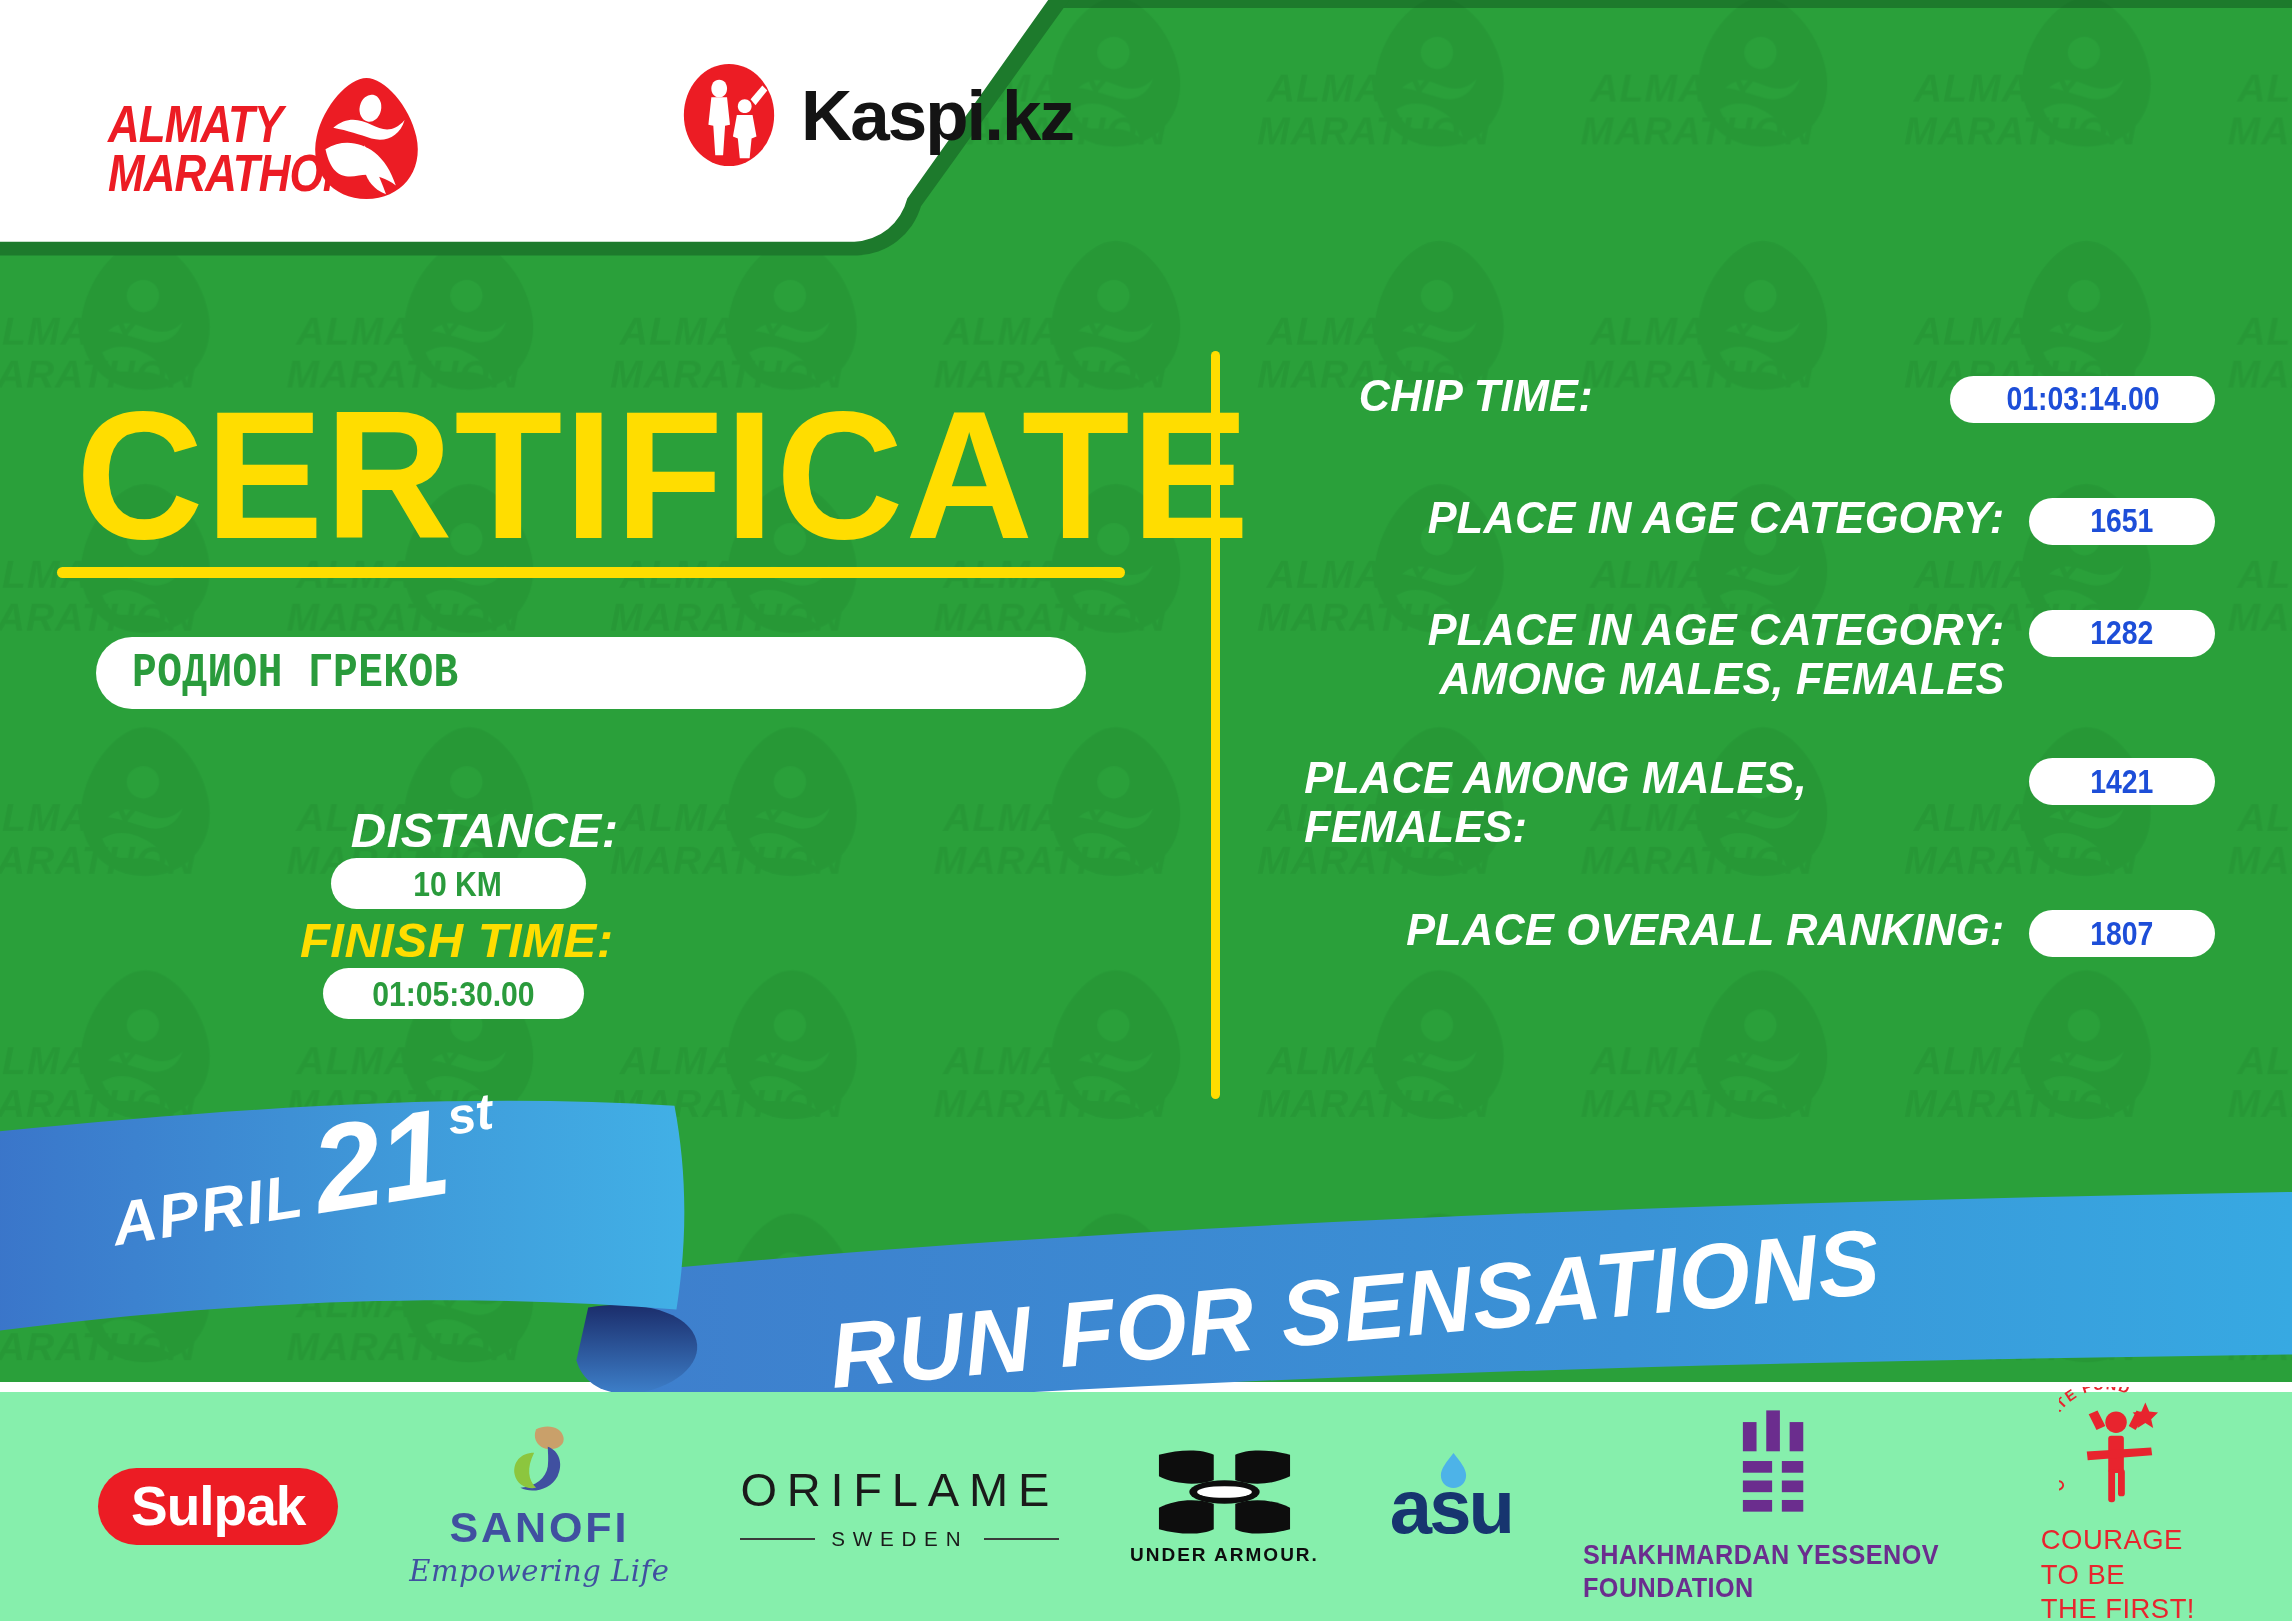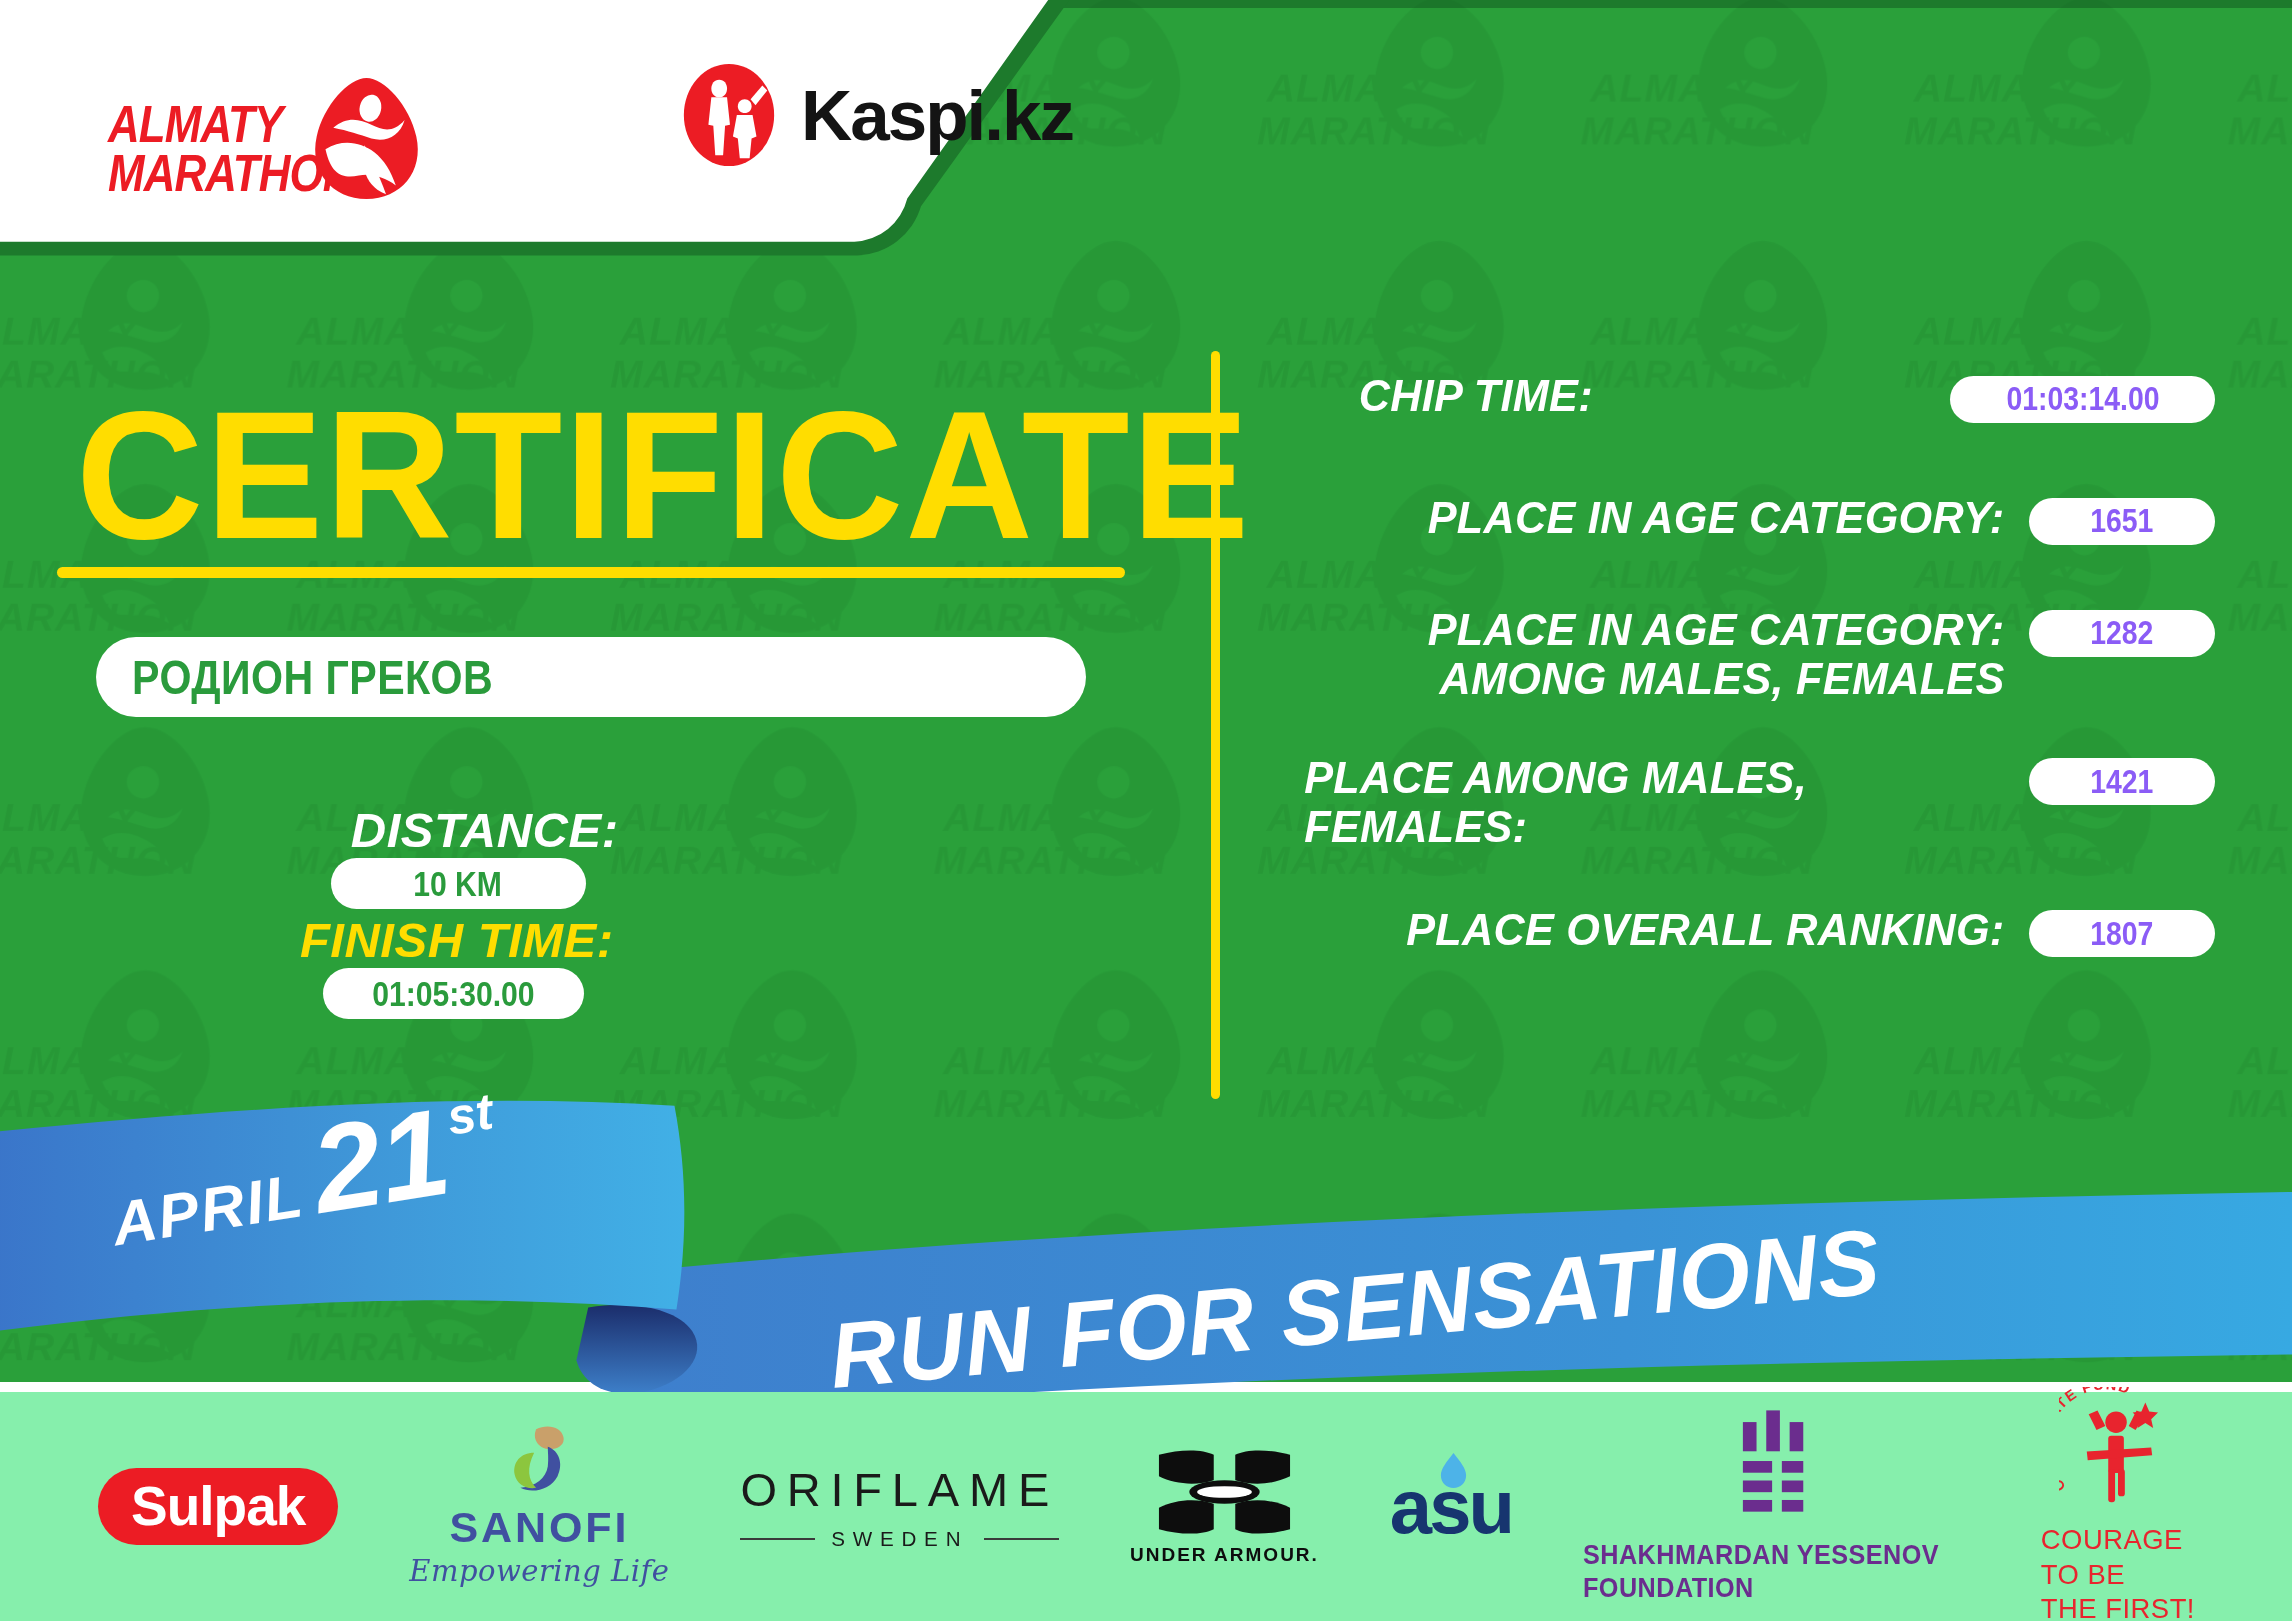--- a/index.html
+++ b/index.html
@@ -90,25 +90,25 @@
     position:absolute;
     left:57px; top:567px;
     width:1068px; height:10.8px;
     background:#ffdd00;
     border-radius:5.9px;
     z-index:5;
   }
   .name-pill{
     position:absolute;
     left:96px; top:637px;
-    width:990px; height:80px;
+    width:990px; height:72px;
     background:#ffffff;
     border-radius:43px;
     z-index:5;
-    display:flex; align-items:center;
+    display:flex; align-items:center;font-family:Liberation Mono, monospace;
   }
   .name-text{
     color:#2a9b3c;
     font-size:49px;
     font-weight:bold;
     letter-spacing:0.5px;
     padding-left:43px;
     transform:scaleX(.84);
     transform-origin:left center;
     white-space:nowrap;
@@ -195,21 +195,21 @@
     transform:scaleX(.96);
     transform-origin:right top;
     white-space:pre-line;
   }
   .stat-label.two-line{text-align:left;}
   .stat-pill{
     flex:0 0 auto;
     width:186px; height:47px;
     background:#ffffff;
     border-radius:25.5px;
-    color:#8b5cf6;
+    color:#1d4ed8;
     font-size:33px;
     font-weight:bold;
     display:flex; align-items:center; justify-content:center;
     margin-top:3.9px;
   }
   .stat-pill span{transform:scaleX(.86);display:block;}
   .stat-pill.wide{width:265px;}
 
   #stat-0{margin-bottom:61px;}
   #stat-0 .stat-label{padding-right:372px;}

